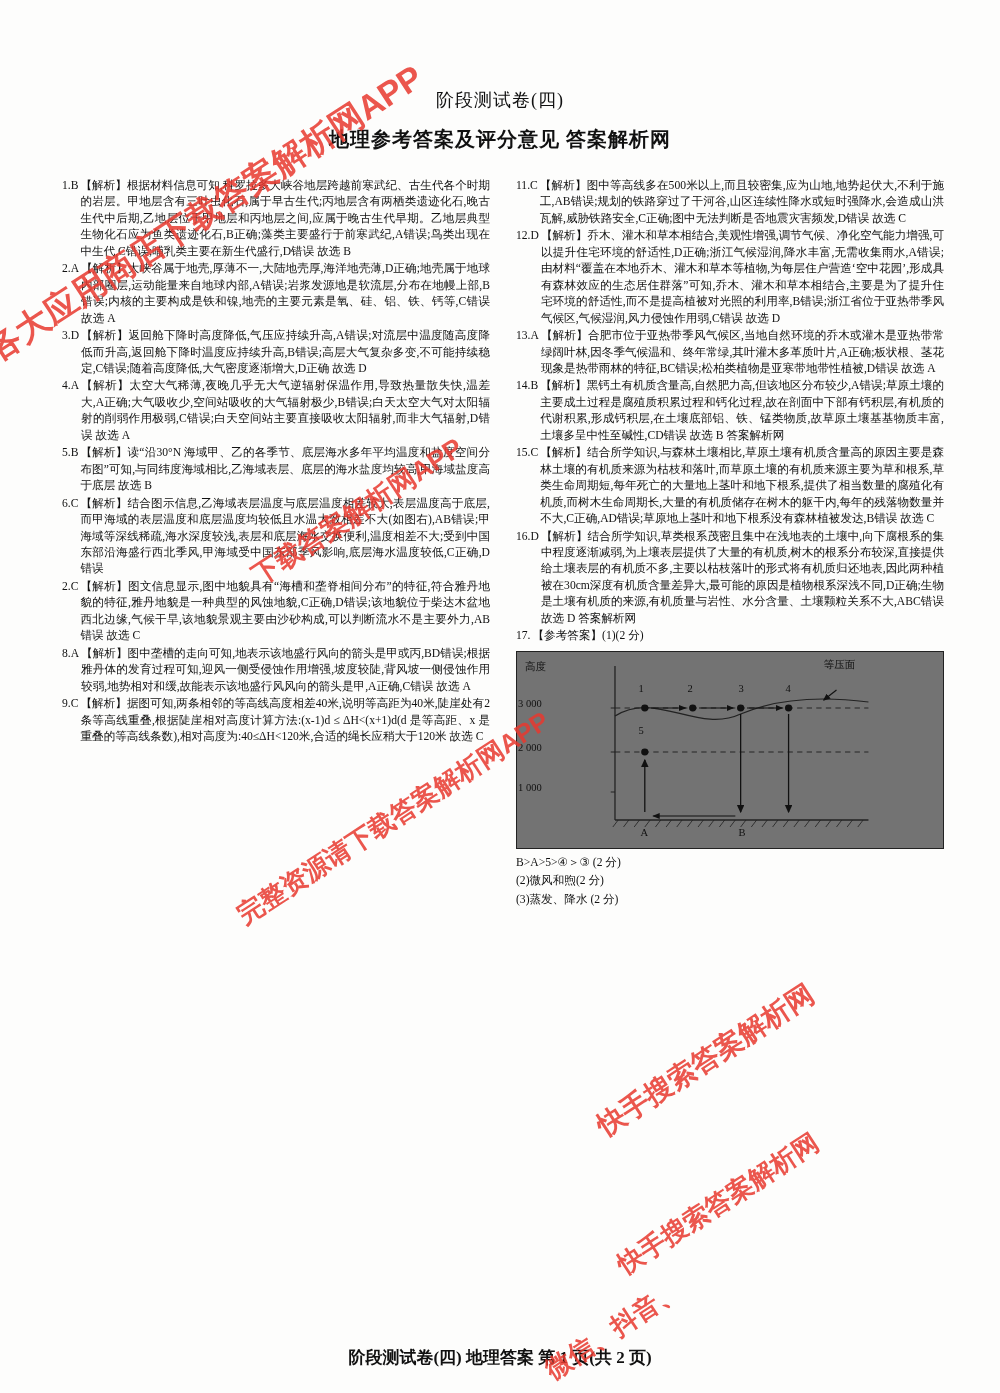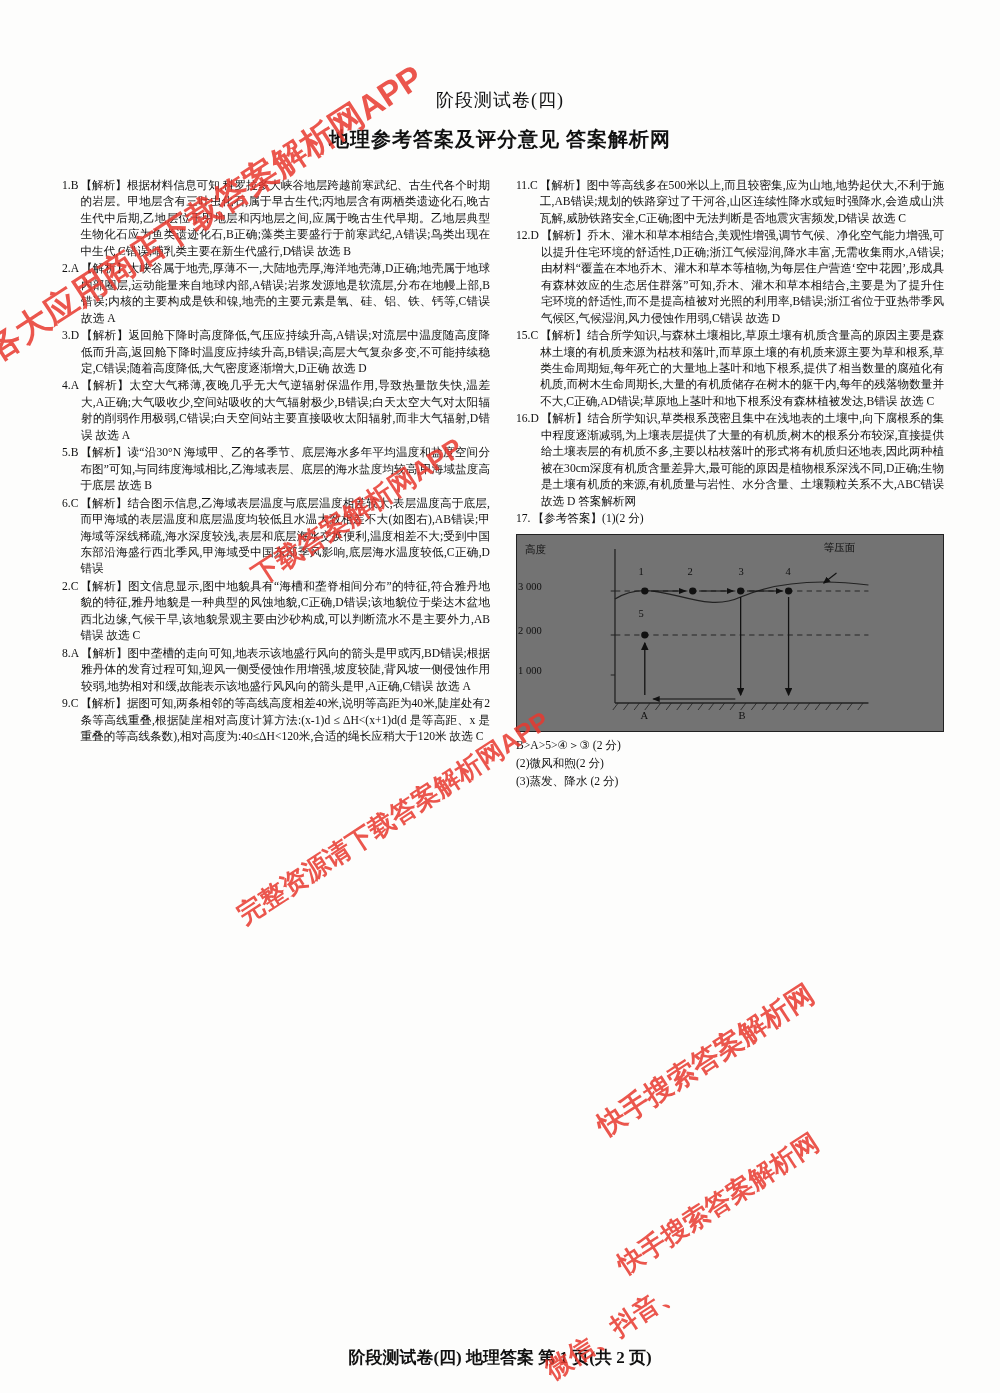--- a/index.html
+++ b/index.html
@@ -172,20 +172,28 @@
 
     <div class="col">
 
       <div class="item">
         <span class="num">11.C</span>
         <span class="body">【解析】图中等高线多在500米以上,而且较密集,应为山地,地势起伏大,不利于施工,AB错误;规划的铁路穿过了干河谷,山区连续性降水或短时强降水,会造成山洪瓦解,威胁铁路安全,C正确;图中无法判断是否地震灾害频发,D错误  故选 C</span>
       </div>
       <div class="item">
         <span class="num">12.D</span>
         <span class="body">【解析】乔木、灌木和草本相结合,美观性增强,调节气候、净化空气能力增强,可以提升住宅环境的舒适性,D正确;浙江气候湿润,降水丰富,无需收集雨水,A错误;由材料“覆盖在本地乔木、灌木和草本等植物,为每层住户营造‘空中花园’,形成具有森林效应的生态居住群落”可知,乔木、灌木和草本相结合,主要是为了提升住宅环境的舒适性,而不是提高植被对光照的利用率,B错误;浙江省位于亚热带季风气候区,气候湿润,风力侵蚀作用弱,C错误  故选 D</span>
+      </div>
+      <div class="item">
+        <span class="num">13.A</span>
+        <span class="body">【解析】合肥市位于亚热带季风气候区,当地自然环境的乔木或灌木是亚热带常绿阔叶林,因冬季气候温和、终年常绿,其叶灌木多革质叶片,A正确;板状根、茎花现象是热带雨林的特征,BC错误;松柏类植物是亚寒带地带性植被,D错误  故选 A</span>
+      </div>
+      <div class="item">
+        <span class="num">14.B</span>
+        <span class="body">【解析】黑钙土有机质含量高,自然肥力高,但该地区分布较少,A错误;草原土壤的主要成土过程是腐殖质积累过程和钙化过程,故在剖面中下部有钙积层,有机质的代谢积累,形成钙积层,在土壤底部铝、铁、锰类物质,故草原土壤基基物质丰富,土壤多呈中性至碱性,CD错误  故选 B  答案解析网</span>
       </div>
       <div class="item">
         <span class="num">15.C</span>
         <span class="body">【解析】结合所学知识,与森林土壤相比,草原土壤有机质含量高的原因主要是森林土壤的有机质来源为枯枝和落叶,而草原土壤的有机质来源主要为草和根系,草类生命周期短,每年死亡的大量地上茎叶和地下根系,提供了相当数量的腐殖化有机质,而树木生命周期长,大量的有机质储存在树木的躯干内,每年的残落物数量并不大,C正确,AD错误;草原地上茎叶和地下根系没有森林植被发达,B错误  故选 C</span>
       </div>
       <div class="item">
         <span class="num">16.D</span>
         <span class="body">【解析】结合所学知识,草类根系茂密且集中在浅地表的土壤中,向下腐根系的集中程度逐渐减弱,为上壤表层提供了大量的有机质,树木的根系分布较深,直接提供给土壤表层的有机质不多,主要以枯枝落叶的形式将有机质归还地表,因此两种植被在30cm深度有机质含量差异大,最可能的原因是植物根系深浅不同,D正确;生物是土壤有机质的来源,有机质量与岩性、水分含量、土壤颗粒关系不大,ABC错误  故选 D  答案解析网</span>
       </div>
 

